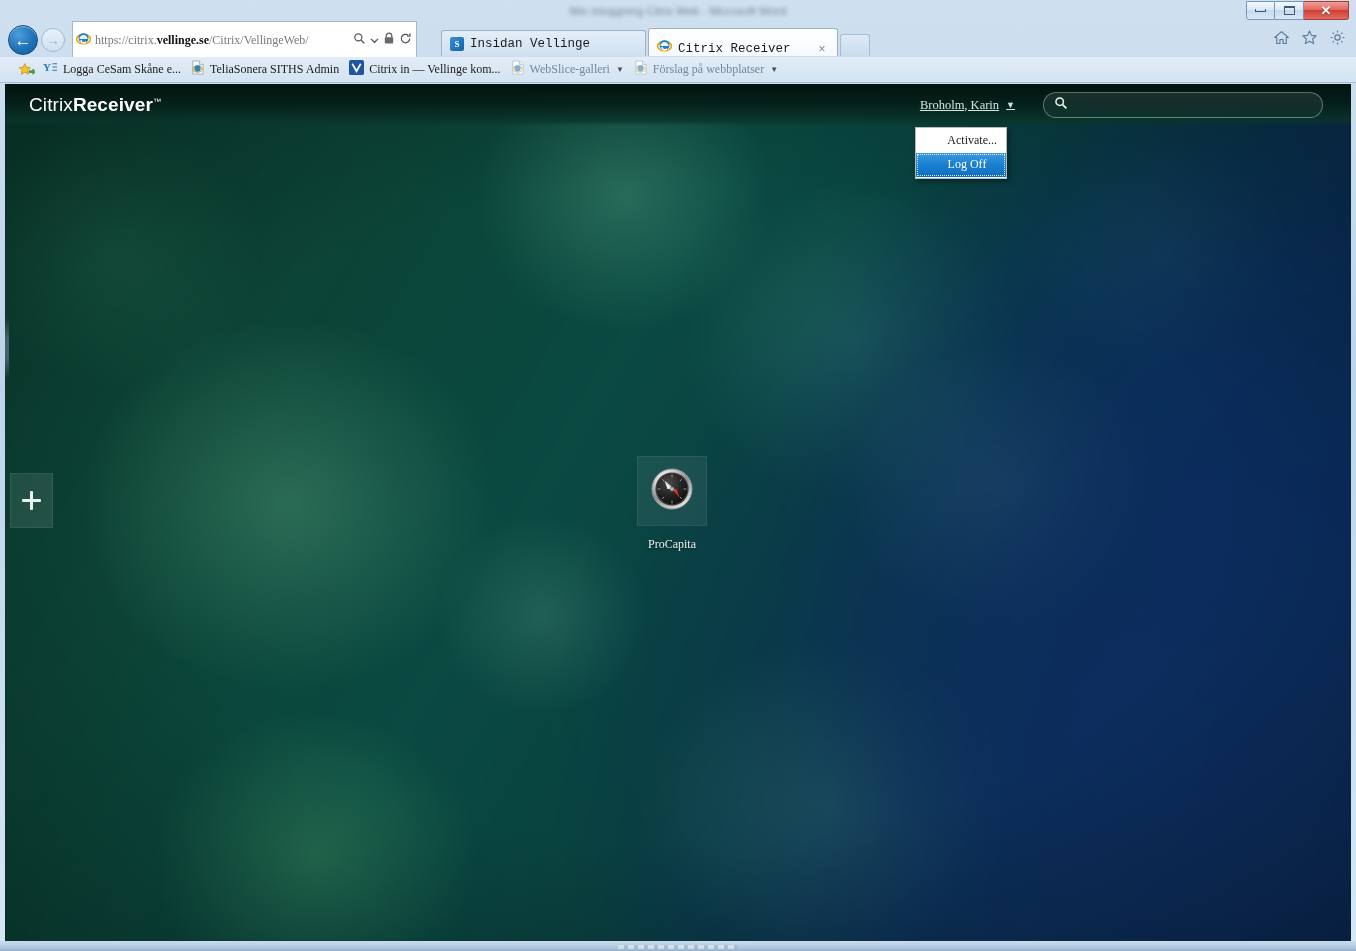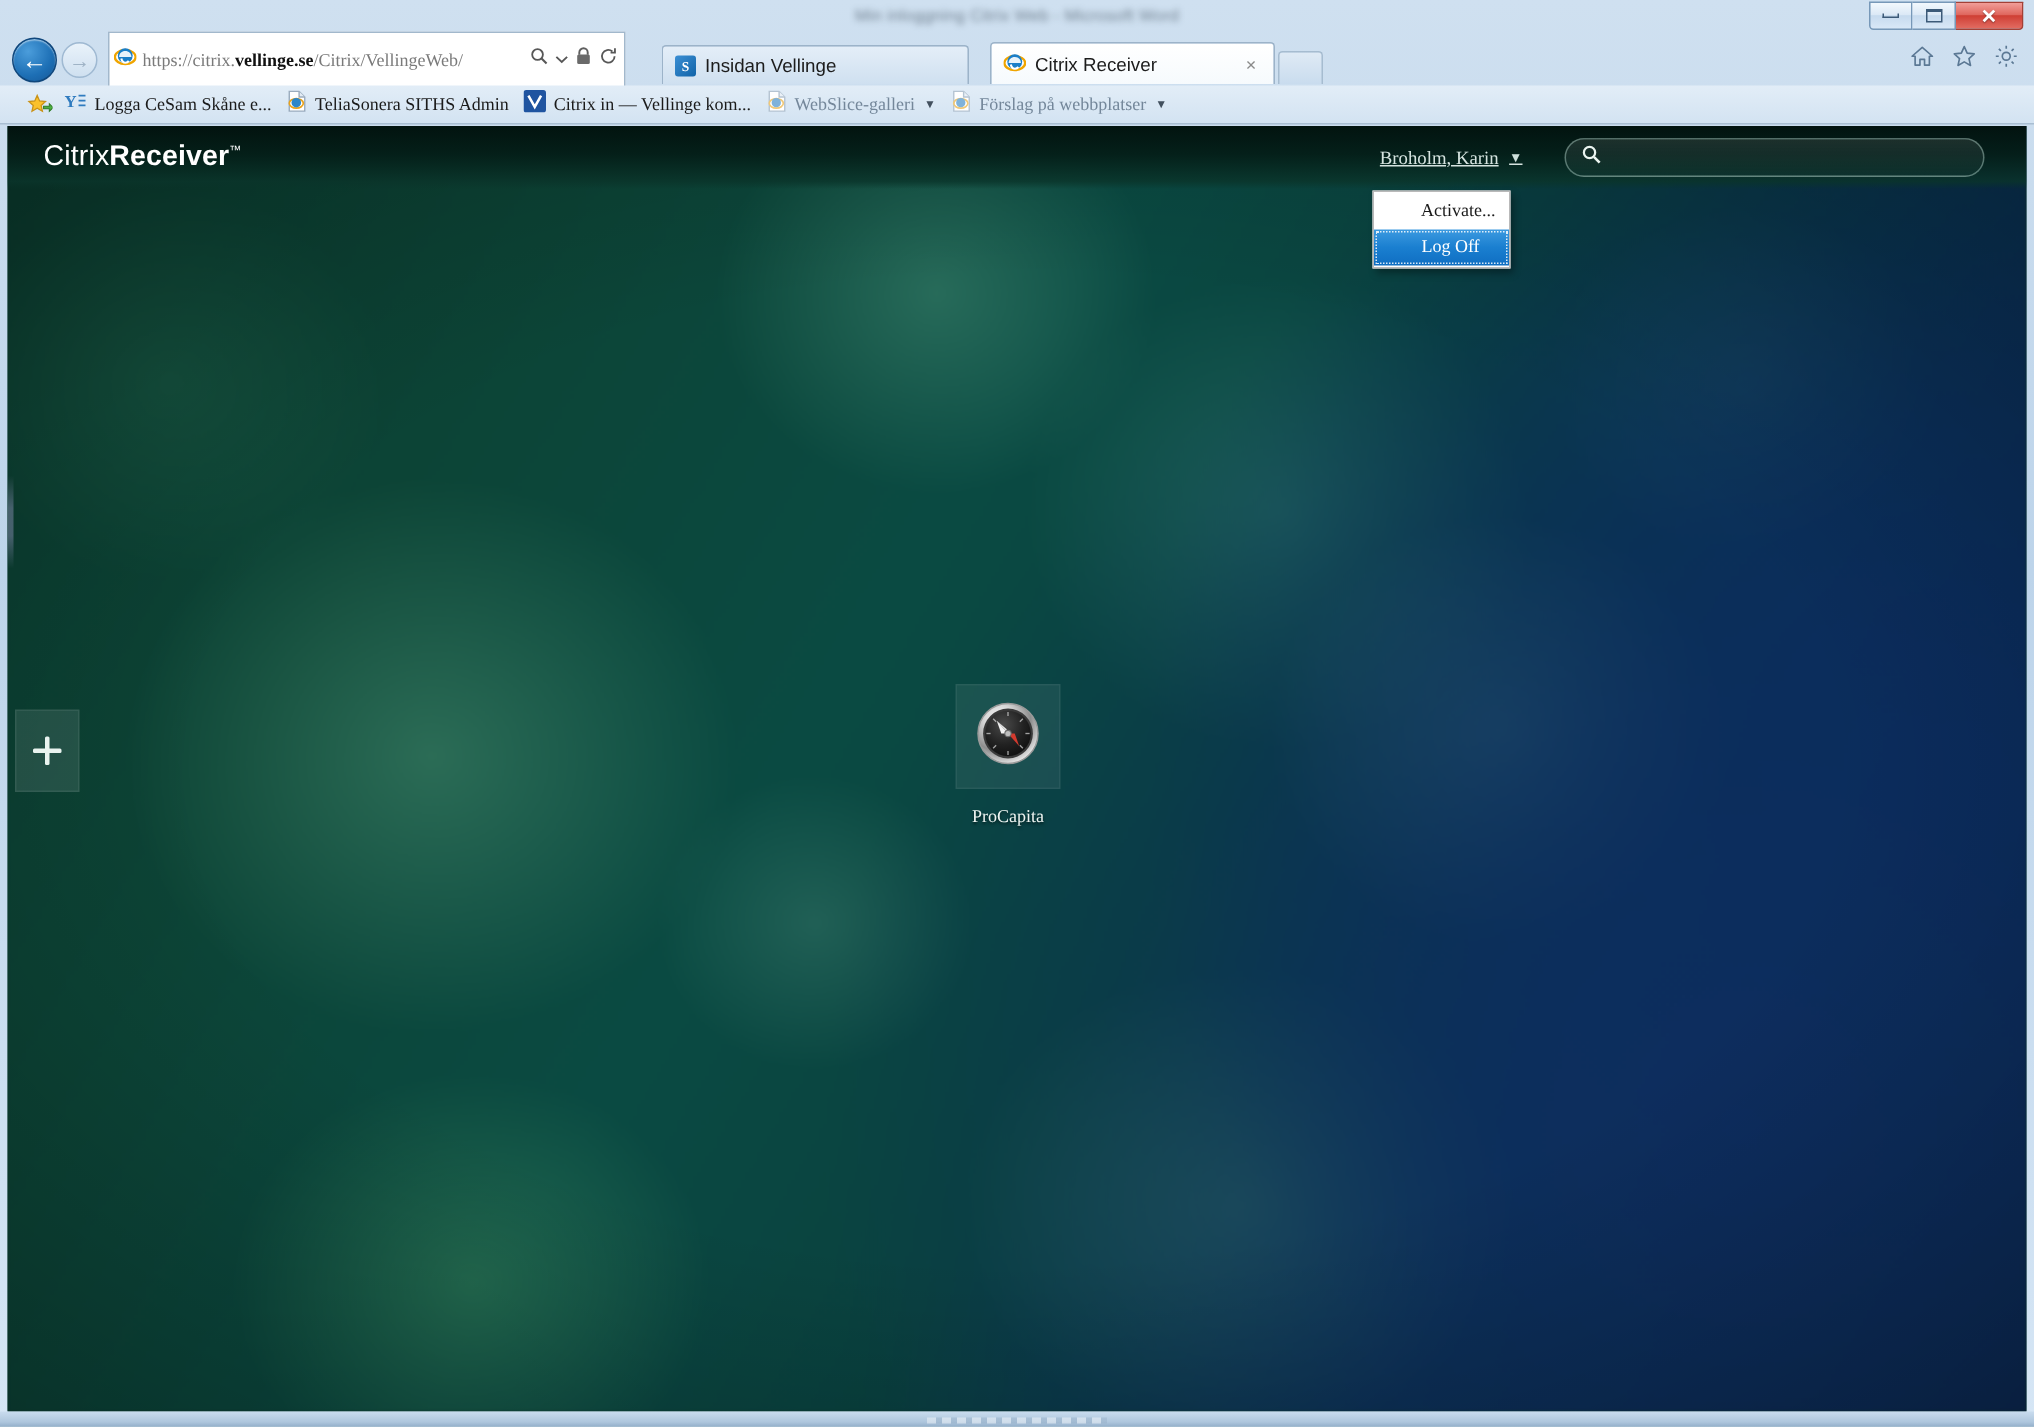--- a/index.html
+++ b/index.html
@@ -147,32 +147,33 @@
     position: relative;
   }
   .tab.inactive {
     width: 205px;
     background: linear-gradient(180deg,#e4eef8 0%,#cfe0f0 100%);
   }
   .tab.active {
     width: 190px;
     height: 28px;
     background: linear-gradient(180deg,#ffffff 0%,#f6fafd 100%);
-    margin-left: 14px;
+    margin-left: 2px;
+    align-items: flex-end;
   }
   .tab-new {
     width: 30px; height: 22px;
     margin-left: 2px;
     border: 1px solid #a6bcd0;
     border-bottom: none;
     border-radius: 3px 3px 0 0;
     background: linear-gradient(180deg,#dfeaf5,#c9dcee);
   }
   .tab .tab-favicon { margin-right: 6px; flex: 0 0 auto; }
-  .tab .tab-label { flex: 1 1 auto; overflow: hidden; text-overflow: ellipsis; font-family: Liberation Sans, sans-serif; font-size: 12.5px;}
+  .tab .tab-label { flex: 1 1 auto; overflow: hidden; text-overflow: ellipsis; font-family: Liberation Mono, monospace; font-size: 12.5px;}
   .tab .tab-close {
     flex: 0 0 auto; width: 14px; height: 14px;
     color: #8a8a8a; font-size: 12px; line-height: 14px; text-align: center;
   }
   .sp-icon {
     width: 14px; height: 14px; border-radius: 2px;
     background: linear-gradient(135deg,#3b8fd4,#1163a8);
     color: #fff; font-size: 9px; font-weight: bold;
     display: flex; align-items: center; justify-content: center;
     font-family: "Liberation Serif", serif;

